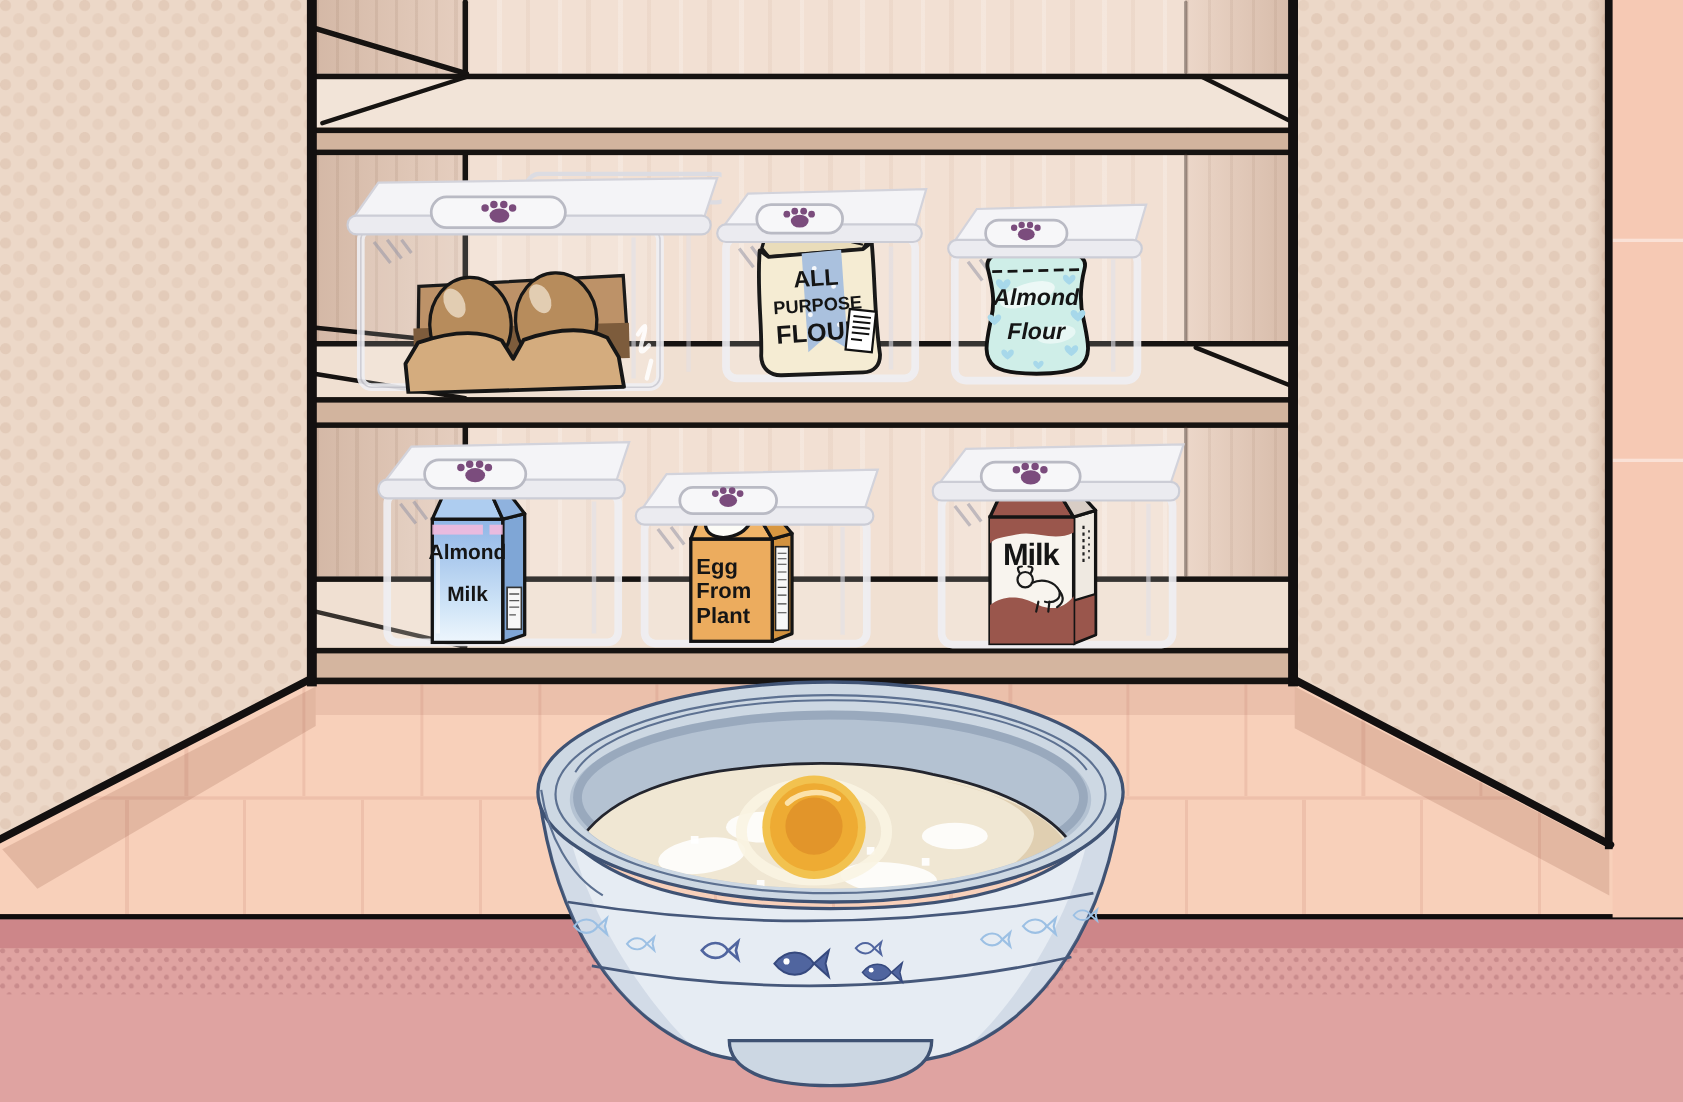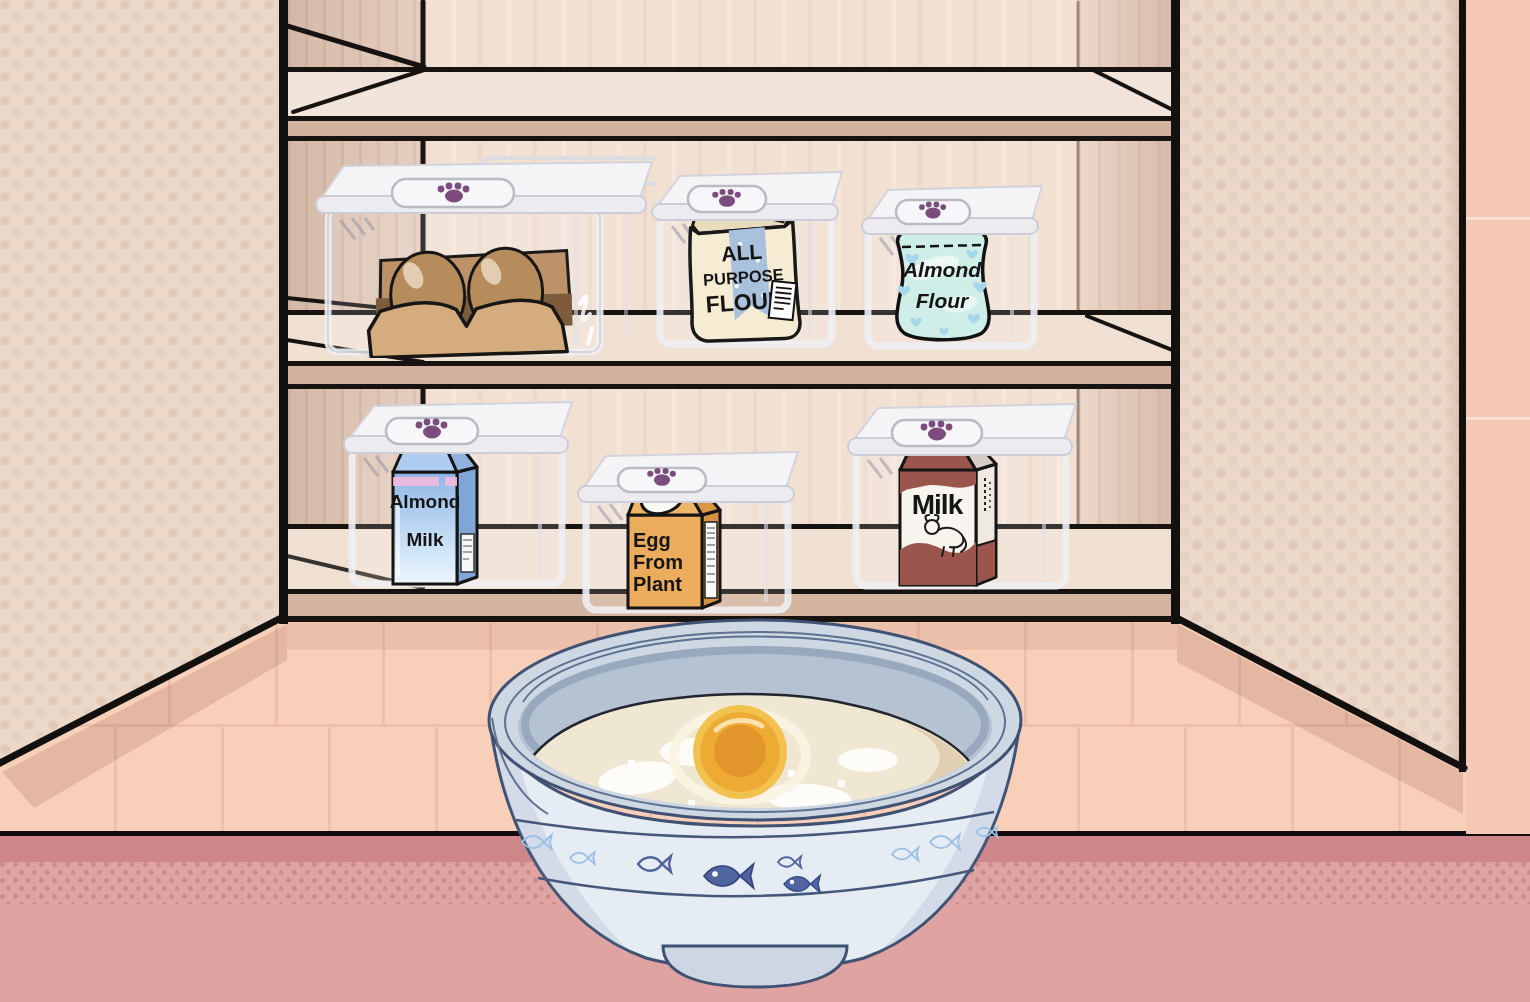--- a/index.html
+++ b/index.html
@@ -284,21 +284,21 @@
           <ellipse rx="9" ry="6.5"></ellipse>
             <circle cx="-13" cy="-7" r="3.4"></circle>
             <circle cx="-5" cy="-10" r="3.4"></circle>
             <circle cx="4" cy="-10" r="3.4"></circle>
             <circle cx="12" cy="-7" r="3.4"></circle>
         </g>
       </g>
     </svg>
   </div>
 
-  <div class="cont" style="left:570px;top:446px;width:232px;height:172px;">
+  <div class="cont" style="left:570px;top:421px;width:232px;height:172px;">
     <svg width="232" height="172" viewBox="0 0 232 172">
       <g>
         <rect x="16" y="50" width="202" height="114" rx="10" fill="rgba(255,255,255,.14)" stroke="rgba(238,238,243,.9)" stroke-width="7"></rect>
         <line x1="196" y1="58" x2="196" y2="156" stroke="rgba(225,225,232,.6)" stroke-width="4"></line>
         <path d="M28,60 l14,18 M40,58 l12,16" stroke="rgba(150,150,165,.55)" stroke-width="3" fill="none"></path>
       </g>
       <g>
         <polygon points="132,69 150,64 150,155 132,162" fill="#d3923f" stroke="#141414" stroke-width="3" stroke-linejoin="round"></polygon>
         <rect x="58" y="69" width="74" height="93" fill="#ecac5e" stroke="#141414" stroke-width="3"></rect>
         <polygon points="58,69 132,69 114,38 70,38" fill="#f0b468" stroke="#141414" stroke-width="3" stroke-linejoin="round"></polygon>

